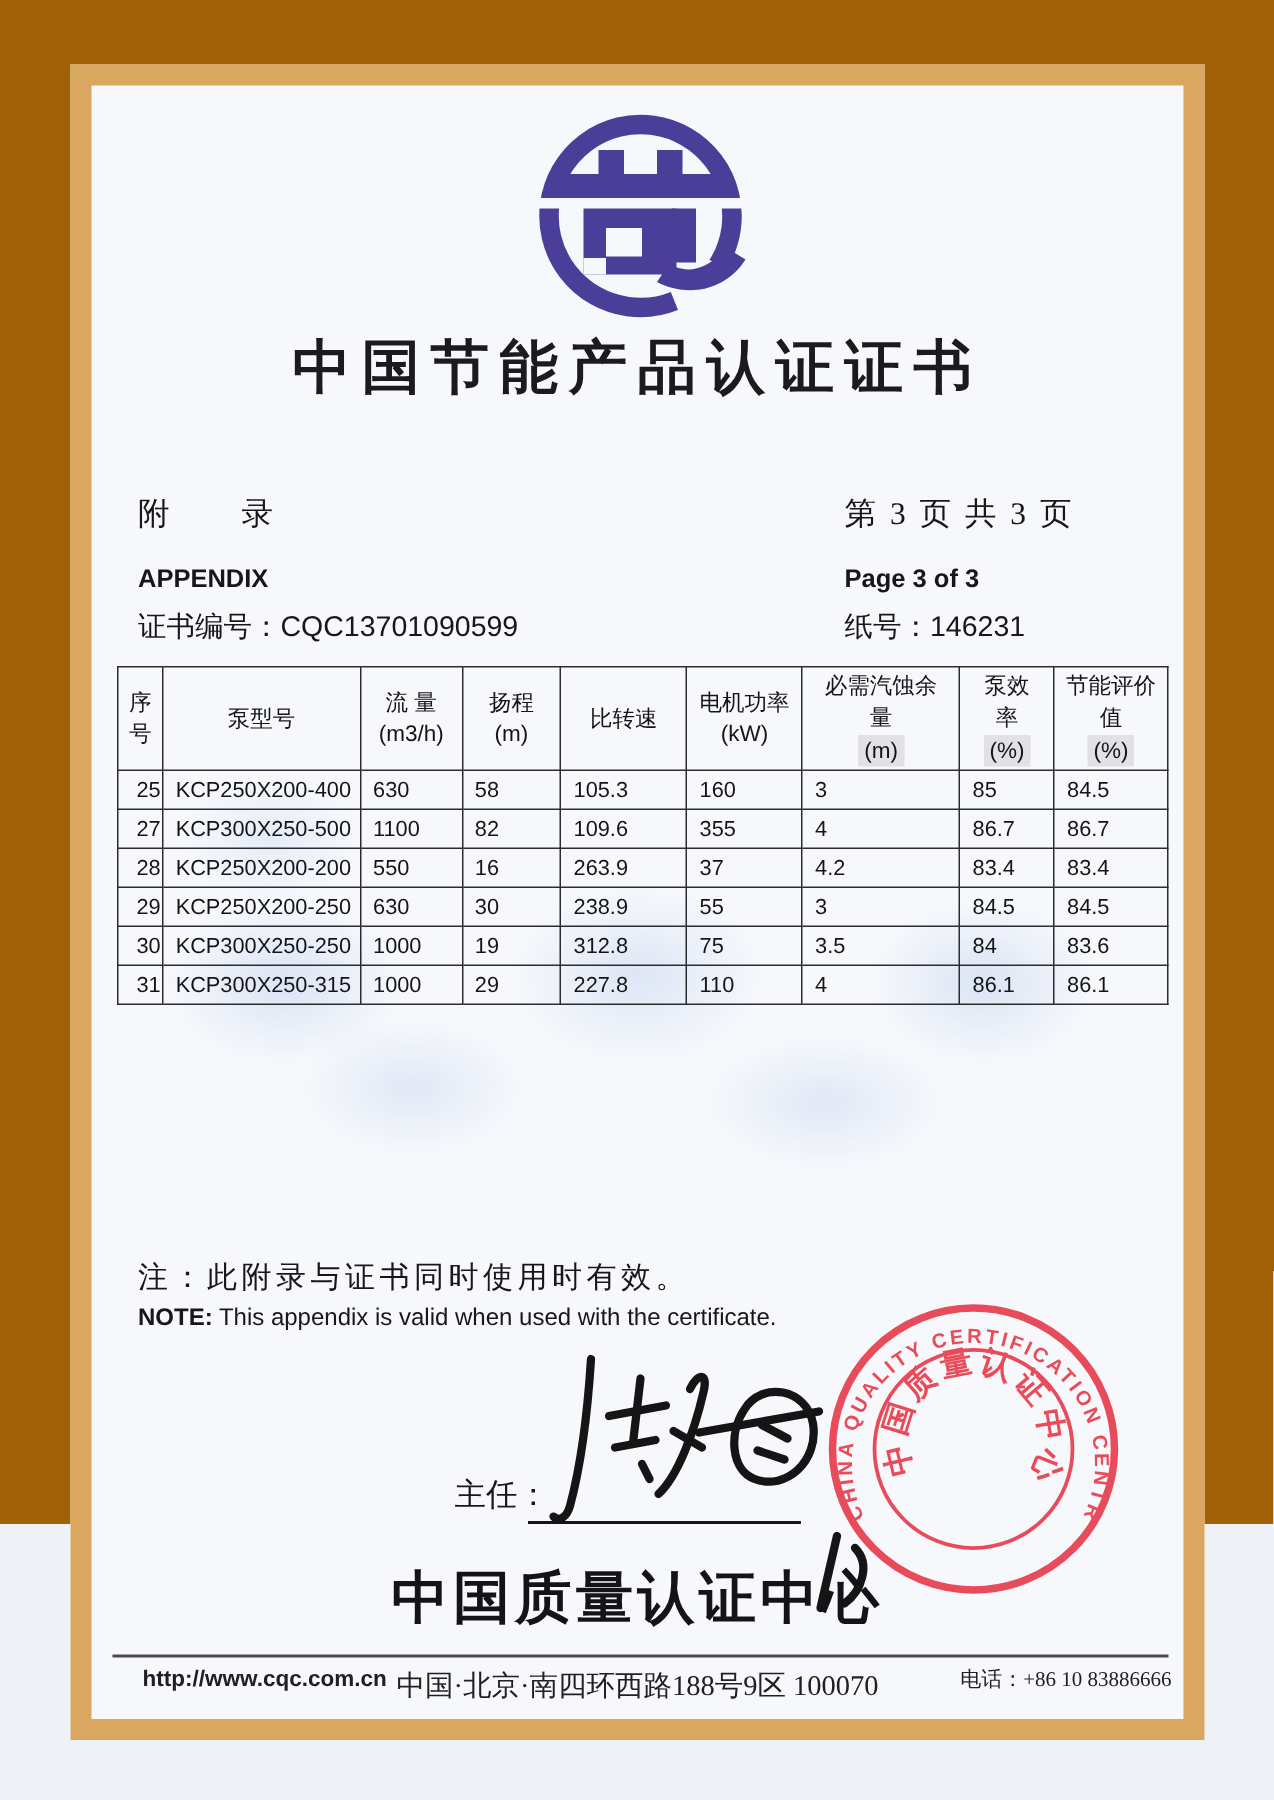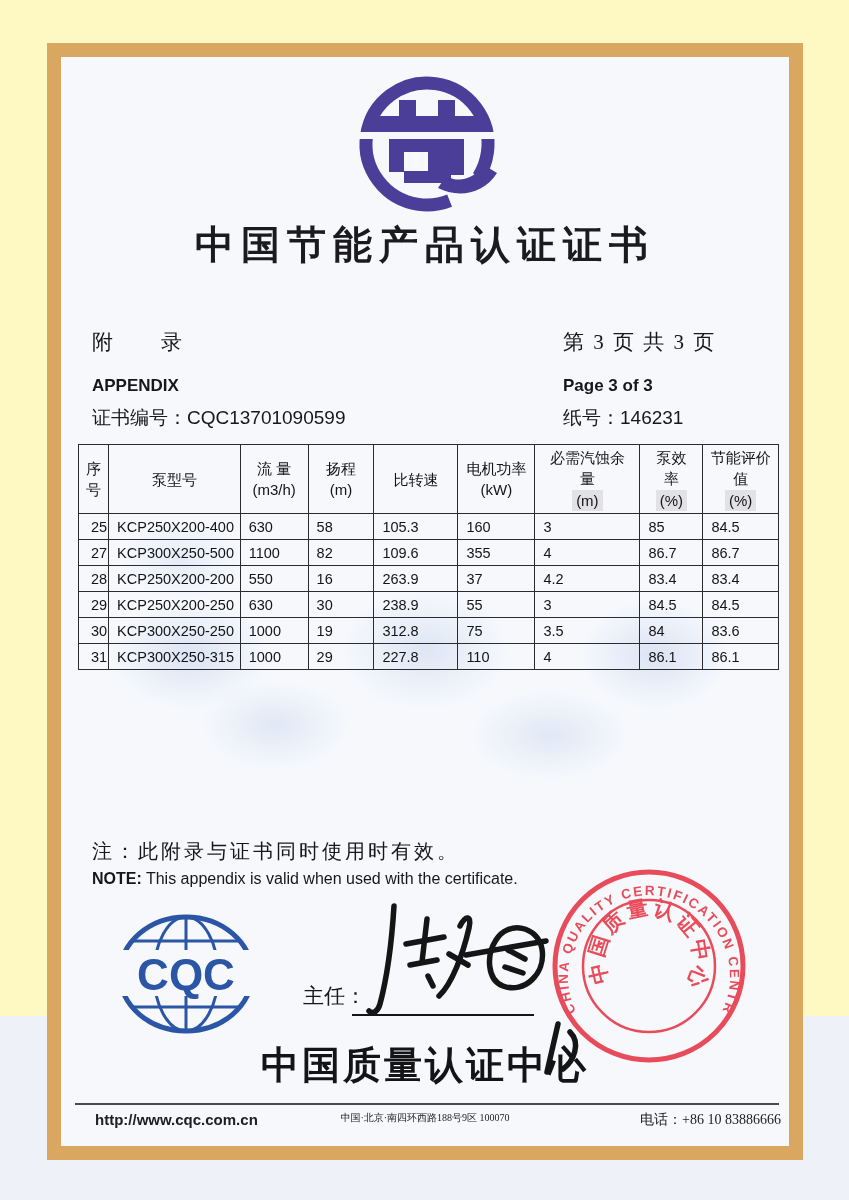--- a/index.html
+++ b/index.html
@@ -1,21 +1,21 @@
 <!DOCTYPE html>
 <html><head>
 <meta charset="utf-8">
 <style>
   html,body{margin:0;padding:0;}
   body{
     width:849px;height:1200px;overflow:hidden;
     font-family:"Liberation Sans","DejaVu Sans",sans-serif;
     background:#eef1f7;
   }
-  .cert{position:relative;width:849px;height:1016px;background:#fef9c3;}
+  .cert{position:relative;width:849px;height:1016px;background:#a16207;}
   .frame{
     position:absolute;left:47px;top:43px;width:728px;height:1089px;
     border:14px solid #d9a75f;background:#f6f8fc;
   }
   .wm{position:absolute;border-radius:50%;pointer-events:none;}
 
   .logo-wrap{position:absolute;left:352px;top:72px;width:150px;height:146px;}
   .page-title{
     position:absolute;left:47px;top:218px;width:756px;text-align:center;
     font-size:39px;font-weight:700;letter-spacing:7px;color:#1b1b1e;
@@ -48,21 +48,21 @@
   .sig-line{position:absolute;left:352px;top:1014px;width:182px;height:0;border-top:2px solid #151515;}
   .sig-wrap{position:absolute;left:348px;top:892px;width:250px;height:195px;}
   .stamp-wrap{position:absolute;left:549px;top:866px;width:200px;height:200px;opacity:.93;}
 
   .org-title{
     position:absolute;left:47px;top:1040px;width:756px;text-align:center;
     font-size:38px;font-weight:700;letter-spacing:3px;color:#141416;
   }
   .footer-rule{position:absolute;left:75px;top:1103px;width:704px;border-top:2px solid #4a4a4e;}
   .footer-site{position:absolute;left:75px;top:1111px;font-size:15px;font-weight:700;color:#202024;margin-left:20px;}
-  .footer-addr{position:absolute;left:47px;top:1111px;width:756px;text-align:center;font-size:10px;color:#202024;font-family:"Liberation Serif","DejaVu Serif",serif;}
+  .footer-addr{position:absolute;left:47px;top:1111px;width:756px;text-align:center;font-size:19px;color:#202024;font-family:"Liberation Serif","DejaVu Serif",serif;}
   .footer-phone{position:absolute;right:68px;top:1111px;font-size:14px;color:#202024;font-family:"Liberation Serif","DejaVu Serif",serif;}
 </style>
 </head>
 <body>
 
 <div class="cert">
   <div class="frame"></div>
 
   <div class="wm" style="left:110px;top:600px;width:160px;height:110px;background:radial-gradient(ellipse,rgba(110,150,215,.20),transparent 70%);"></div>
   <div class="wm" style="left:340px;top:590px;width:170px;height:120px;background:radial-gradient(ellipse,rgba(110,150,215,.18),transparent 70%);"></div>
@@ -220,38 +220,20 @@
           <td>4</td>
           <td>86.1</td>
           <td>86.1</td>
         </tr>
       </tbody>
   </table>
 
   <div class="note-cn">注：此附录与证书同时使用时有效。</div>
   <div class="note-en"><b>NOTE:</b><span> This appendix is valid when used with the certificate.</span></div>
 
-  <div class="cqc-wrap">
-    <svg width="146" height="126" viewBox="0 0 146 126">
-      <defs>
-          <clipPath id="gc">
-            <ellipse cx="73" cy="62" rx="66" ry="57"></ellipse>
-          </clipPath>
-        </defs>
-      <ellipse cx="73" cy="62" rx="66" ry="57" fill="none" stroke="#2b55a5" stroke-width="5"></ellipse>
-      <g clip-path="url(#gc)" stroke="#2b55a5" stroke-width="3" fill="none">
-        <ellipse cx="73" cy="62" rx="32" ry="57"></ellipse>
-        <line x1="73" y1="3" x2="73" y2="121"></line>
-        <line x1="4" y1="29" x2="142" y2="29"></line>
-        <line x1="4" y1="95" x2="142" y2="95"></line>
-      </g>
-      <rect x="4" y="38" width="138" height="46" fill="#f6f8fc"></rect>
-      <text x="73" y="78" text-anchor="middle" font-size="44" font-weight="900" font-family="Liberation Sans, DejaVu Sans, sans-serif" fill="#2b55a5">CQC</text>
-    </svg>
-  </div>
 
   <div class="director-label">主任：</div>
   <div class="sig-line"></div>
   <div class="sig-wrap">
     <svg width="250" height="195" viewBox="0 0 250 195">
       <g fill="none" stroke="#151515" stroke-width="5.5" stroke-linecap="round">
         <path d="M46,14 C44,46 40,82 32,112 C30,119 25,123 21,119"></path>
         <path d="M58,52 L96,45"></path>
         <path d="M79,27 L74,70"></path>
         <path d="M62,73 L89,68"></path>

